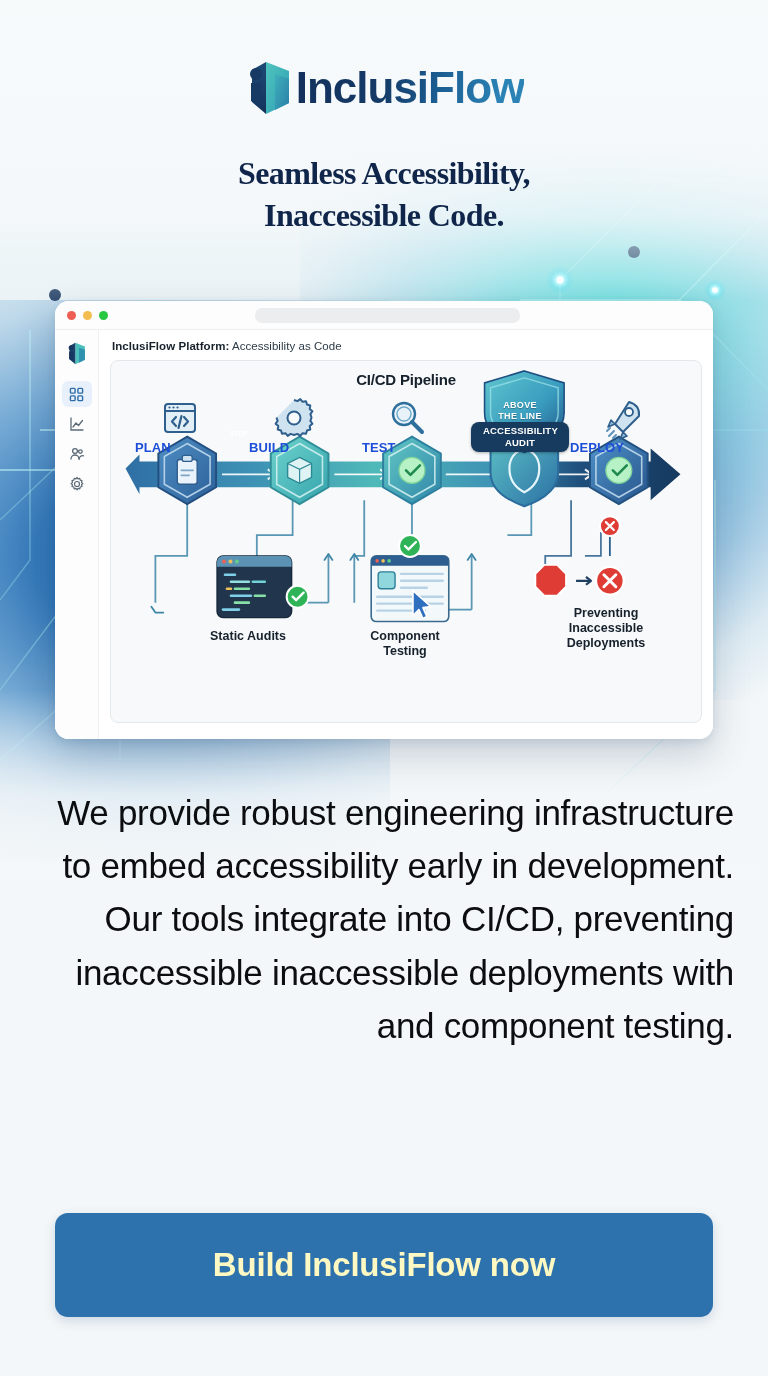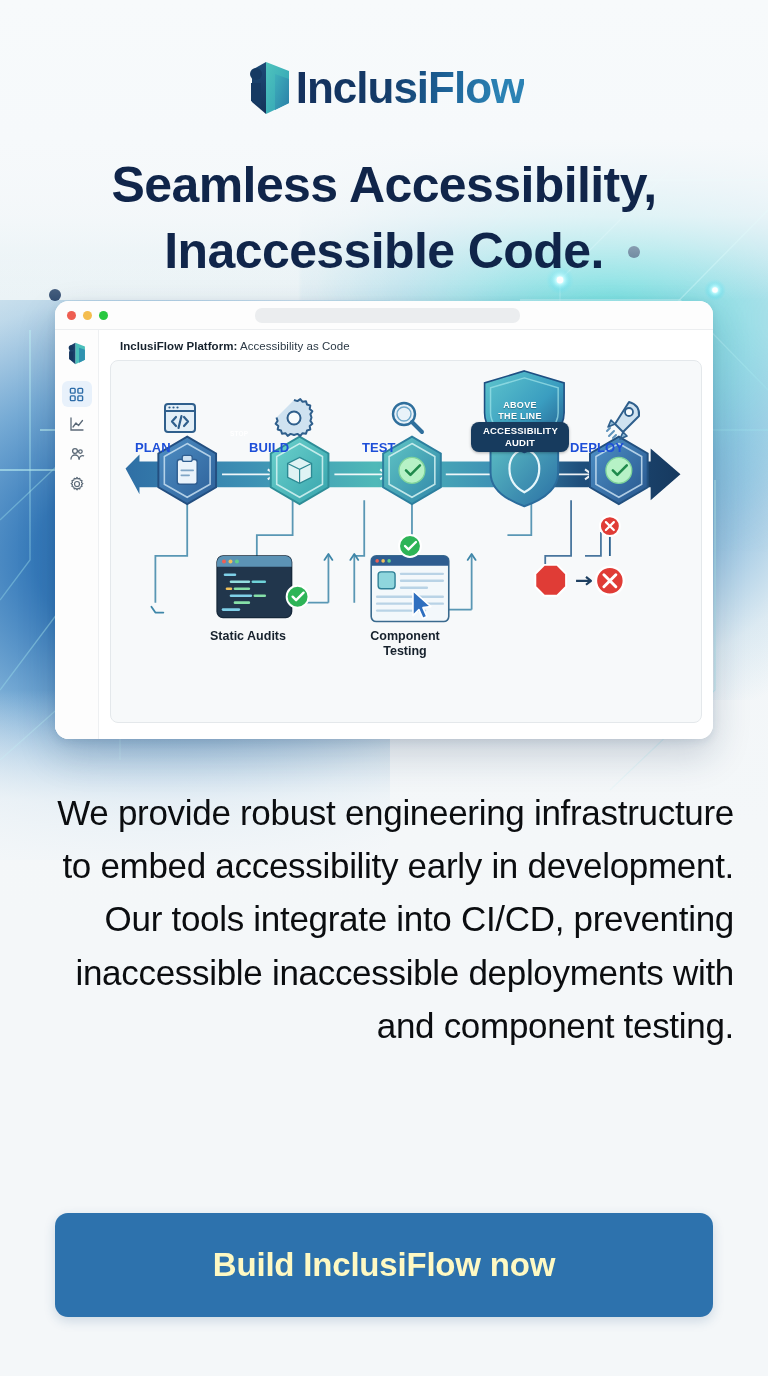--- a/index.html
+++ b/index.html
@@ -53,21 +53,21 @@
     font-size:44px; font-weight:bold; letter-spacing:-1px;
     background:linear-gradient(100deg,#14305c 0%,#143a67 38%,#1b5d92 62%,#2b82b4 88%);
     -webkit-background-clip:text; background-clip:text; color:transparent;
     line-height:1;
   }
 
   
   .headline {
     position:absolute; left:0; top:152px; width:768px;
     text-align:center; color:#10254a;
-    font-size:50px; font-weight:bold; line-height:1.32; letter-spacing:-.6px;
+    font-size:32px; font-weight:bold; line-height:1.32; letter-spacing:-.6px;font-family:Liberation Serif, serif;
   }
 
   
   .browser {
     position:absolute; left:55px; top:301px; width:658px; height:438px;
     background:#fff; border-radius:14px;
     box-shadow:0 16px 38px rgba(20,50,85,.20), 0 3px 10px rgba(20,50,85,.10);
     overflow:hidden;
   }
   .browser-bar {
@@ -93,21 +93,21 @@
     width:30px; height:26px; border-radius:6px;
     display:flex; align-items:center; justify-content:center;
     color:#5c6a78;
   }
   .side-item.active { background:#e8f1fb; color:#2d6ca8; }
 
   .main { flex:1; padding:8px 11px 11px 11px; }
   .main-title {
     font-size:11.5px; color:#2c3a46; padding:2px 0 8px 2px; letter-spacing:.05px;
   }
-  .main-title b { color:#16212c; font-weight:bold;margin-left:8px; }
+  .main-title b { color:#16212c; font-weight:bold; }
 
   .diagram {
     position:relative; height:363px; background:#f7f9fa;
     border:1px solid #e4e8eb; border-radius:8px; overflow:hidden;
   }
   .diag-title {
     position:absolute; left:0; top:10px; width:100%; text-align:center;
     font-size:15px; font-weight:bold; color:#16212c; letter-spacing:-.2px;
   }
 
@@ -283,20 +283,21 @@
         </svg>
       </div>
     </nav>
 
     <div class="main">
       <div class="main-title">
         <b>InclusiFlow Platform:</b><span> Accessibility as Code</span>
       </div>
 
       <div class="diagram">
+        <div class="diag-title">CI/CD Pipeline</div>
 
         <svg viewBox="0 0 580 363" style="position:absolute;inset:0;width:100%;height:100%">
           <defs>
             <linearGradient id="bandG" x1="0" y1="0" x2="1" y2="0">
               <stop offset="0%" stop-color="#2f6fa5"></stop>
               <stop offset="22%" stop-color="#3d90b4"></stop>
               <stop offset="45%" stop-color="#4fb9b8"></stop>
               <stop offset="66%" stop-color="#3f93b5"></stop>
               <stop offset="82%" stop-color="#1f4f7c"></stop>
               <stop offset="100%" stop-color="#16395f"></stop>
@@ -508,20 +509,23 @@
         </div>
 
         <div class="stage-label" style="left:24px;top:79px;">PLAN</div>
         <div class="stage-label" style="left:138px;top:79px;">BUILD</div>
         <div class="stage-label" style="left:251px;top:79px;">TEST</div>
         <div class="stage-label" style="left:459px;top:79px;">DEPLOY</div>
 
         <div class="node-cap" style="left:72px;top:268px;">Static Audits</div>
         <div class="node-cap" style="left:229px;top:268px;white-space:pre-line">Component
 Testing</div>
+        <div class="node-cap" style="left:430px;top:245px;white-space:pre-line">Preventing
+Inaccessible
+Deployments</div>
 
       </div>
     </div>
   </div>
 </div>
 
 <p class="body-copy">We provide robust engineering infrastructure to embed accessibility early in development. Our tools integrate into CI/CD, preventing inaccessible inaccessible deployments with and component testing.</p>
 
 <button class="cta">Build InclusiFlow now</button>
 

